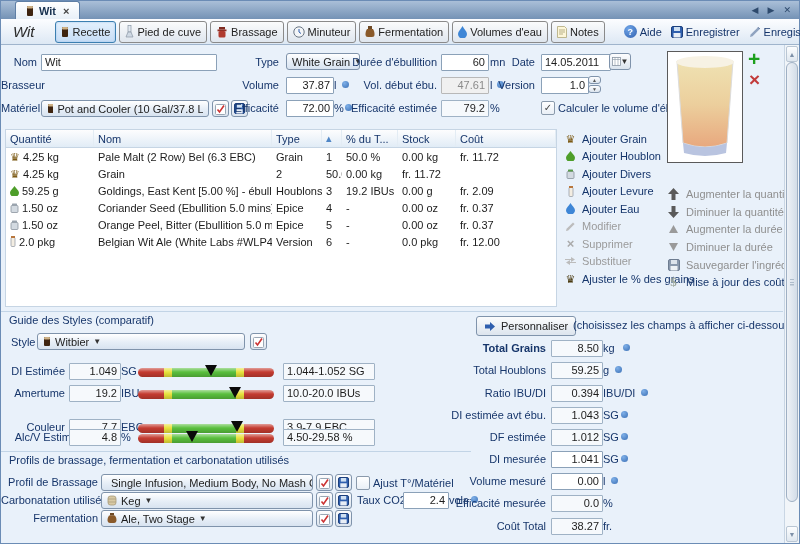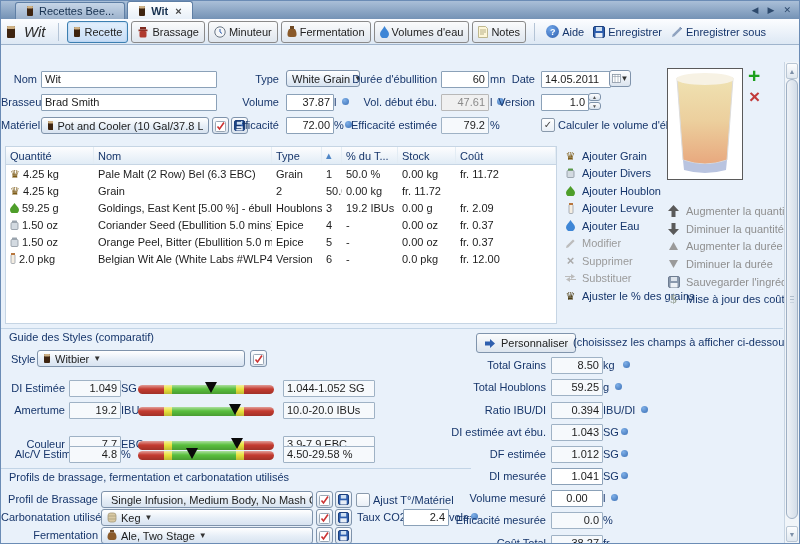--- a/index.html
+++ b/index.html
@@ -23,21 +23,21 @@
   .ttl{font-style:italic;font-size:15px;color:#2b2b2b;margin:0 4px 0 4px;}
   .vsep{width:1px;height:18px;background:#b4c4d6;margin:0 5px;}
   .vbtn{display:flex;align-items:center;gap:3px;height:20px;padding:0 5px;border:1px solid #8a8a8a;border-radius:3px;
         background:linear-gradient(#fafbfc,#dfe6ee);color:#222;cursor:default;}
   .vbtn.active{border-color:#3c7fb1;background:linear-gradient(#e3f0fd,#c7ddf6);box-shadow:inset 0 0 2px #9cc3e8;}
   .abtn{display:flex;align-items:center;gap:3px;padding:0 3px;color:#15356b;cursor:default;}
   .cir{width:13px;height:13px;border-radius:50%;display:inline-flex;align-items:center;justify-content:center;
        color:#fff;font-size:9px;font-weight:bold;}
   .cir.blue{background:radial-gradient(circle at 35% 30%,#6fa5e8,#2f5fae);}
   
-  .content{position:absolute;left:0;top:44px;right:0;bottom:0;background:#e9f1fa;overflow:hidden;margin-top:17px;}
+  .content{position:absolute;left:0;top:44px;right:0;bottom:0;background:#e9f1fa;overflow:hidden;}
   .lbl{position:absolute;color:#17366b;white-space:nowrap;}
   .r{text-align:right;}
   .box{position:absolute;height:15px;line-height:15px;background:#fff;border:1px solid #8ba1b8;border-radius:1px;
        padding:0 3px;white-space:nowrap;overflow:hidden;}
   .box.num{text-align:right;}
   .box.ro{background:#f6f9fc;border-color:#9fb2c5;}
   .box.dis{background:#f0f0f0;border-color:#b8b8b8;color:#8a8a8a;}
   .unit{position:absolute;color:#17366b;white-space:nowrap;}
   .dot{display:inline-block;width:7px;height:7px;border-radius:50%;
        background:radial-gradient(circle at 35% 30%,#7fb0e8,#3a6fb5);vertical-align:middle;}
@@ -93,27 +93,20 @@
           background:repeating-linear-gradient(#aebccb 0 1px,transparent 1px 3px);}
   .pers{position:absolute;left:475px;top:271px;height:18px;display:flex;align-items:center;gap:5px;padding:0 7px;
         border:1px solid #8094ac;border-radius:3px;background:linear-gradient(#fbfcfd,#dde5ee);color:#222;cursor:default;}
 </style>
 </head>
 <body>
 
 <div class="win">
 
   <div class="tabbar">
-    <div class="tab inactive">
-      <svg width="9" height="12">
-          <rect x="1" y="1" width="6" height="10" rx="1" fill="#3e2410"></rect>
-          <rect x="1" y="1" width="6" height="2.6" rx="1" fill="#cdb084"></rect>
-        </svg>
-      <span>Recettes Bee...</span>
-    </div>
     <div class="tab active">
       <svg width="9" height="12">
           <rect x="1" y="1" width="6" height="10" rx="1" fill="#3e2410"></rect>
           <rect x="1" y="1" width="6" height="2.6" rx="1" fill="#cdb084"></rect>
         </svg>
       <span>Wit</span>
       <span class="tclose">×</span>
     </div>
     <div class="navbtns">
       <span>◀</span>
@@ -130,20 +123,27 @@
     <span class="ttl">Wit</span>
     <div class="vsep"></div>
     <div class="vbtn active">
       <svg width="9" height="12">
           <rect x="1" y="1" width="6" height="10" rx="1" fill="#3e2410"></rect>
           <rect x="1" y="1" width="6" height="2.6" rx="1" fill="#cdb084"></rect>
         </svg>
       <span>Recette</span>
     </div>
     <div class="vbtn">
+      <svg width="9" height="13">
+          <rect x="3" y="0.5" width="3" height="6.5" fill="#e3eaf1" stroke="#8a97a5" stroke-width="0.7"></rect>
+          <path d="M3 7L1 12h7L6 7Z" fill="#cfd9e4" stroke="#8a97a5" stroke-width="0.7"></path>
+        </svg>
+      <span>Pied de cuve</span>
+    </div>
+    <div class="vbtn">
       <svg width="12" height="12">
           <rect x="3" y="1" width="6" height="2.5" fill="#7e2a20"></rect>
           <rect x="1.5" y="3.5" width="9" height="1.8" fill="#8f2f25"></rect>
           <rect x="2.5" y="5" width="7" height="6.5" rx="1.5" fill="#b03a2e"></rect>
         </svg>
       <span>Brassage</span>
     </div>
     <div class="vbtn">
       <svg width="12" height="12">
           <circle cx="6" cy="6" r="5.2" fill="#f4f6f8" stroke="#6a7684"></circle>
@@ -210,21 +210,20 @@
     <div class="box" style="left:540px;top:9px;width:62px;">14.05.2011</div>
     <div class="sbtn" style="left:608px;top:8px;width:22px;">
       <svg width="9" height="9">
           <rect x="0.5" y="0.5" width="8" height="8" fill="#fff" stroke="#8a97a5" stroke-width="0.8"></rect>
           <path d="M0.5 2.5h8M3 0.5v8M6 0.5v8" stroke="#8a97a5" stroke-width="0.6"></path>
         </svg>
       <span class="carr">▼</span>
     </div>
 
     <span class="lbl r" style="left:0;top:34px;width:36px;">Brasseur</span>
-    <div class="box" style="left:40px;top:32px;width:168px;">Brad Smith</div>
     <span class="lbl r" style="left:230px;top:34px;width:48px;">Volume</span>
     <div class="box num" style="left:285px;top:32px;width:40px;">37.87</div>
     <span class="unit" style="left:333px;top:34px;">l</span>
     <span class="dot" style="position:absolute;left:341px;top:36px;"></span>
     <span class="lbl r" style="left:350px;top:34px;width:86px;">Vol. début ébu.</span>
     <div class="box num dis" style="left:440px;top:32px;width:40px;">47.61</div>
     <span class="unit" style="left:489px;top:34px;">l</span>
     <span class="dot" style="position:absolute;left:496px;top:36px;"></span>
     <span class="lbl r" style="left:494px;top:34px;width:40px;">Version</span>
     <div class="box num" style="left:540px;top:32px;width:40px;">1.0</div>
@@ -378,33 +377,33 @@
     <div class="alist">
       <div class="aitem">
           <span class="icn">
             <span class="gi">♛</span>
           </span>
           <span>Ajouter Grain</span>
         </div>
       <div class="aitem">
           <span class="icn">
             <svg width="9" height="10">
+              <path d="M4.5 0C6 2.5 9 4.5 9 6.7A4.5 4.3 0 0 1 0 6.7C0 4.5 3 2.5 4.5 0Z" fill="#4e9e2a"></path>
+            </svg>
+          </span>
+          <span>Ajouter Houblon</span>
+        </div>
+      <div class="aitem">
+          <span class="icn">
+            <svg width="9" height="10">
               <rect x="1" y="2.5" width="7" height="7" rx="1" fill="#d3dae1" stroke="#8a949e" stroke-width="0.8"></rect>
               <rect x="2" y="0.5" width="5" height="2" rx="0.5" fill="#5a9a4a"></rect>
             </svg>
           </span>
           <span>Ajouter Divers</span>
-        </div>
-      <div class="aitem">
-          <span class="icn">
-            <svg width="9" height="10">
-              <path d="M4.5 0C6 2.5 9 4.5 9 6.7A4.5 4.3 0 0 1 0 6.7C0 4.5 3 2.5 4.5 0Z" fill="#4e9e2a"></path>
-            </svg>
-          </span>
-          <span>Ajouter Houblon</span>
         </div>
       <div class="aitem">
           <span class="icn">
             <svg width="6" height="11">
               <rect x="1" y="1.5" width="4" height="9" rx="1" fill="#f3ede2" stroke="#98a0a8" stroke-width="0.8"></rect>
               <rect x="1" y="0" width="4" height="2" fill="#b8763d"></rect>
             </svg>
           </span>
           <span>Ajouter Levure</span>
         </div>
@@ -633,21 +632,21 @@
       </div>
 
     <div class="pers">
       <svg width="12" height="11">
           <path d="M1 3.5h5V1l5 4.5L6 10V7.5H1Z" fill="#2f5fae"></path>
         </svg>
       <span>Personnaliser</span>
     </div>
     <span class="lbl" style="left:572px;top:274px;">(choisissez les champs à afficher ci-dessous)</span>
 
-    <span class="lbl r" style="left:400px;top:297px;width:145px;">Total Grains</span>
+    <span class="lbl r" style="left:400px;top:297px;width:145px;font-weight:bold;">Total Grains</span>
     <div class="box num ro" style="left:550px;top:295px;width:44px;">8.50</div>
     <span class="unit" style="left:602px;top:297px;">kg</span>
     <span class="dot" style="position:absolute;left:622px;top:299px;"></span>
 
     <span class="lbl r" style="left:400px;top:319px;width:145px;">Total Houblons</span>
     <div class="box num ro" style="left:550px;top:317px;width:44px;">59.25</div>
     <span class="unit" style="left:602px;top:319px;">g</span>
     <span class="dot" style="position:absolute;left:614px;top:321px;"></span>
 
     <span class="lbl r" style="left:400px;top:342px;width:145px;">Ratio IBU/DI</span>
@@ -664,21 +663,21 @@
     <div class="box num ro" style="left:550px;top:384px;width:44px;">1.012</div>
     <span class="unit" style="left:602px;top:386px;">SG</span>
     <span class="dot" style="position:absolute;left:620px;top:388px;"></span>
 
     <span class="lbl r" style="left:400px;top:408px;width:145px;">DI mesurée</span>
     <div class="box num" style="left:550px;top:406px;width:44px;">1.041</div>
     <span class="unit" style="left:602px;top:408px;">SG</span>
     <span class="dot" style="position:absolute;left:620px;top:410px;"></span>
 
     <span class="lbl r" style="left:400px;top:430px;width:145px;">Volume mesuré</span>
-    <div class="box num" style="left:550px;top:428px;width:44px;text-align:center;">0.00</div>
+    <div class="box num" style="left:550px;top:428px;width:44px;">0.00</div>
     <span class="unit" style="left:602px;top:430px;">l</span>
     <span class="dot" style="position:absolute;left:610px;top:432px;"></span>
 
     <span class="lbl r" style="left:400px;top:452px;width:145px;">Efficacité mesurée</span>
     <div class="box num ro" style="left:550px;top:450px;width:44px;">0.0</div>
     <span class="unit" style="left:602px;top:452px;">%</span>
 
     <span class="lbl r" style="left:400px;top:475px;width:145px;">Coût Total</span>
     <div class="box num ro" style="left:550px;top:473px;width:44px;">38.27</div>
     <span class="unit" style="left:602px;top:475px;">fr.</span>

